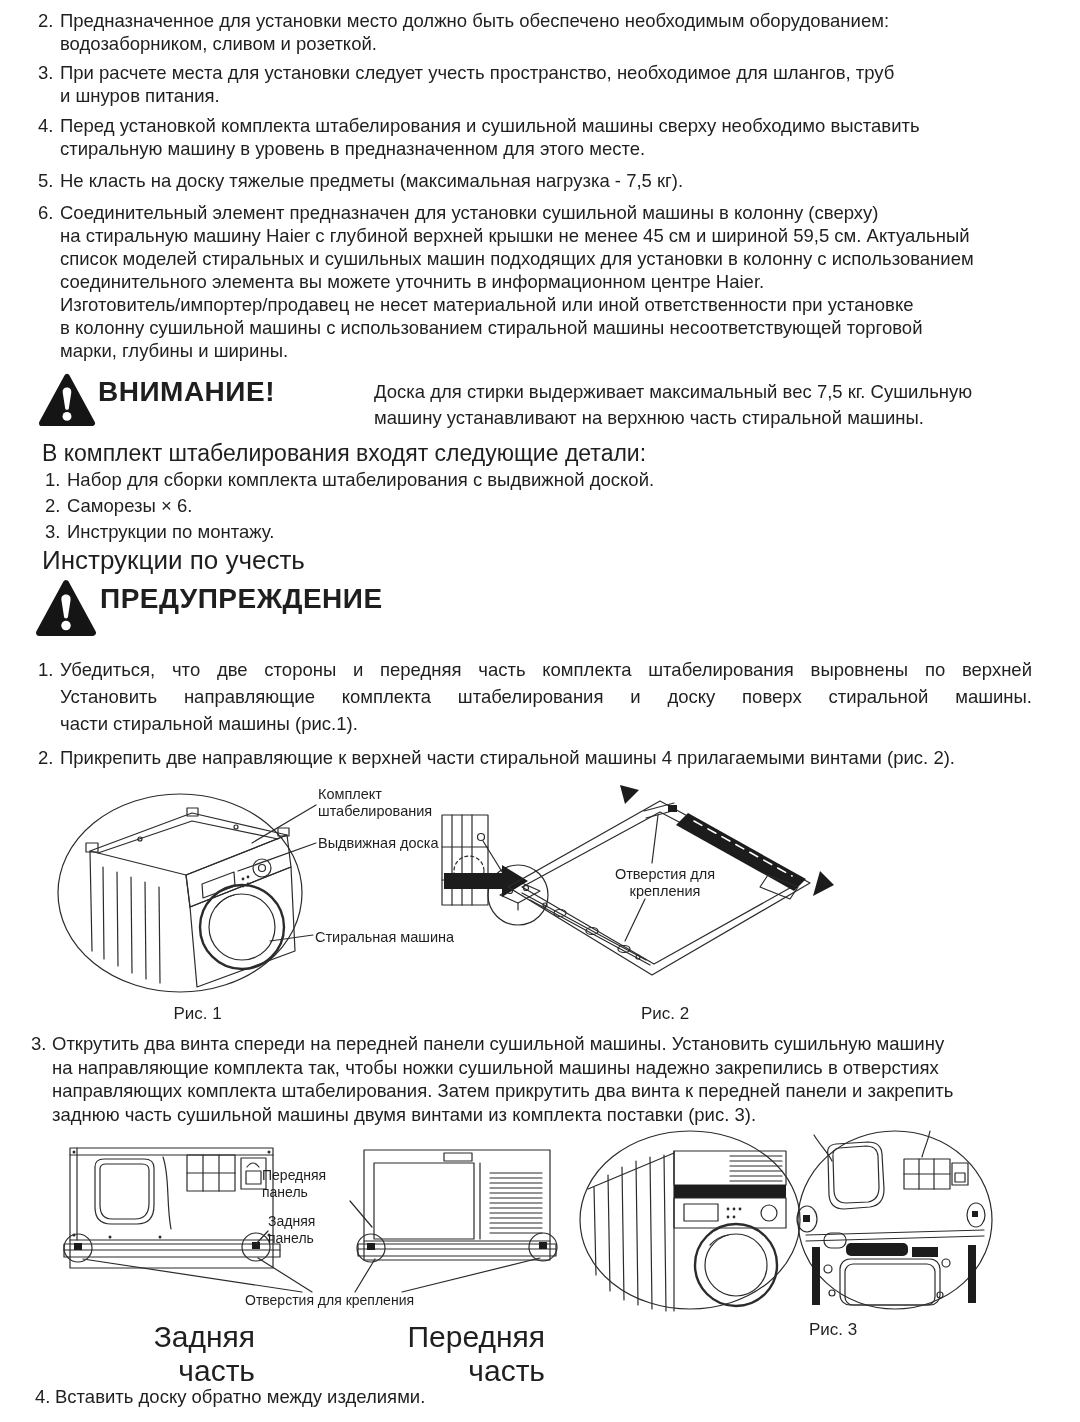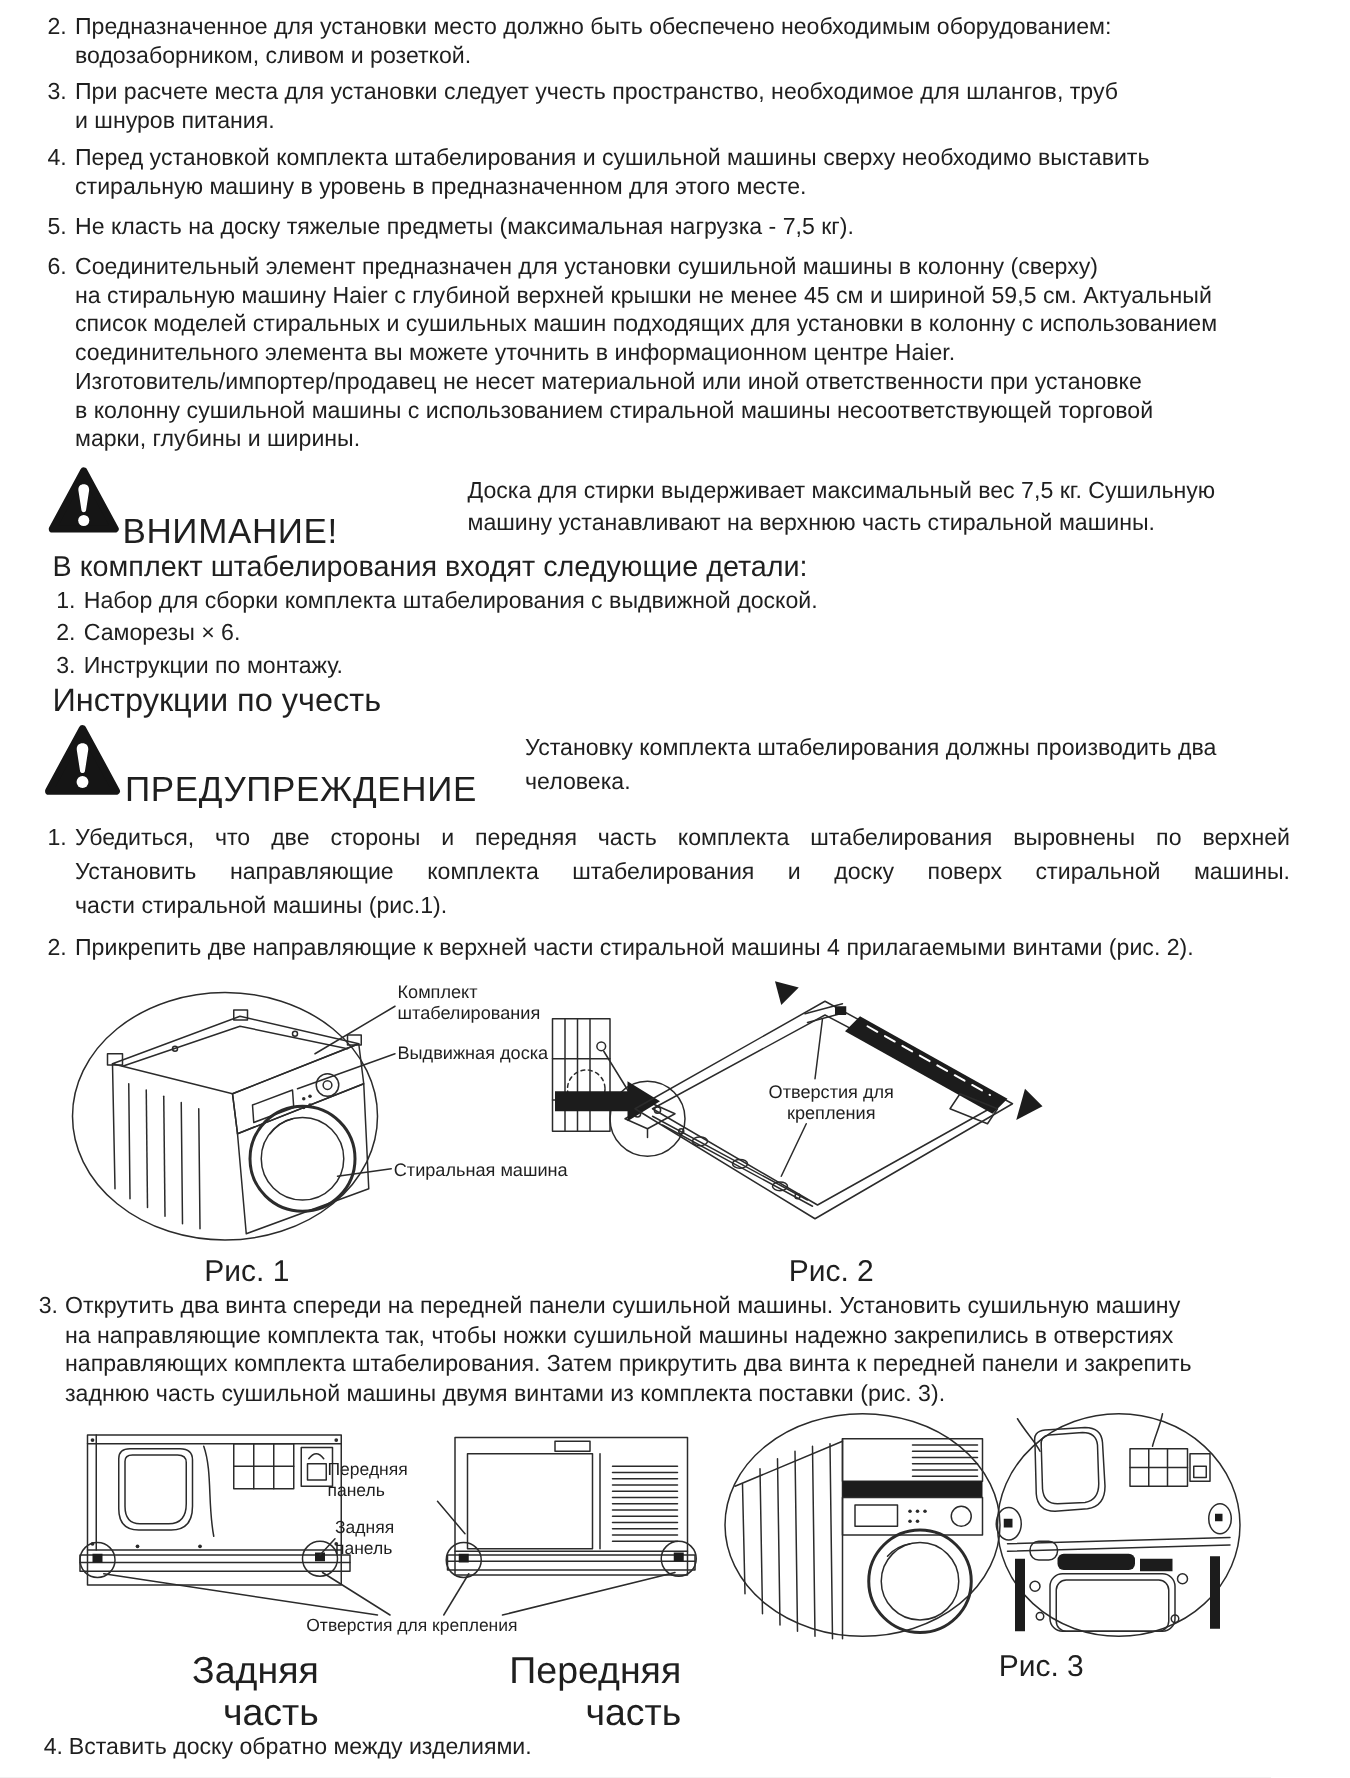--- a/index.html
+++ b/index.html
@@ -15,26 +15,26 @@
   .pre{white-space:pre-line;}
   
   .item-row{display:flex;align-items:flex-start;}
   .item-num{flex:0 0 22px;font-size:18.5px;line-height:23px;}
   .item-text{flex:1;font-size:18.5px;line-height:23px;}
   .lh26 .item-num,.lh26 .item-text{line-height:26px;}
   .lh235 .item-num,.lh235 .item-text{line-height:23.5px;}
   .jline{font-size:18.5px;line-height:27px;text-align:justify;text-align-last:justify;}
   .jline.last{text-align-last:left;}
   
-  .w-title{font-size:28px;font-weight:400;letter-spacing:0.5px;margin-top:33px;}
+  .w-title{font-size:28px;font-weight:700;letter-spacing:0.5px;}
   .heading{font-size:26px;}
   
   .figlabel{font-size:14.5px;line-height:17px;}
   .small-label{font-size:14px;line-height:16.5px;}
-  .caption{font-size:24px;text-align:center;}
+  .caption{font-size:17px;text-align:center;}
   .part-caption{font-size:30px;text-align:right;}
   .center{text-align:center;}
   .right{}
   
   svg.draw *{stroke:#2b2b2b;fill:none;stroke-width:1.2;stroke-linecap:round;stroke-linejoin:round;}
   svg.draw .fill{fill:#1c1c1c;stroke:none;}
   svg.draw .dot{fill:#2b2b2b;stroke:none;}
   svg.draw .wdash{stroke:#ffffff;stroke-width:1.6;}
   svg.draw .thick{stroke-width:2.4;}
   svg.tri .t{fill:#151515;stroke:#151515;stroke-width:6;stroke-linejoin:round;}
@@ -103,22 +103,20 @@
   </div>
 
   <div class="abs heading" style="left:42px;top:545px">Инструкции по учесть</div>
 
   <svg class="tri abs" style="left:35px;top:578px" width="62" height="60" viewBox="0 0 60 58">
     <polygon class="t" points="30,5 56,53 4,53"></polygon>
     <path class="e" d="M30,16 C33.2,16 34.8,18.2 34.4,21.4 L31.9,37.5 C31.6,39.6 28.4,39.6 28.1,37.5 L25.6,21.4 C25.2,18.2 26.8,16 30,16 Z"></path>
     <circle class="e" cx="30" cy="46" r="4.6"></circle>
   </svg>
   <div class="abs w-title" style="left:100px;top:583px">ПРЕДУПРЕЖДЕНИЕ</div>
-  <div class="abs pre" style="left:420px;top:584px;width:620px;font-size:18.5px;line-height:27px">Установку комплекта штабелирования должны производить два
-человека.</div>
 
   <div class="abs item-row" style="left:38px;top:656px;width:994px">
     <div class="item-num" style="line-height:27px">1.</div>
     <div style="flex:1">
       <div class="jline">Убедиться, что две стороны и передняя часть комплекта штабелирования выровнены по верхней</div>
       <div class="jline">Установить направляющие комплекта штабелирования и доску поверх стиральной машины.</div>
       <div class="jline last">части стиральной машины (рис.1).</div>
     </div>
   </div>
 

